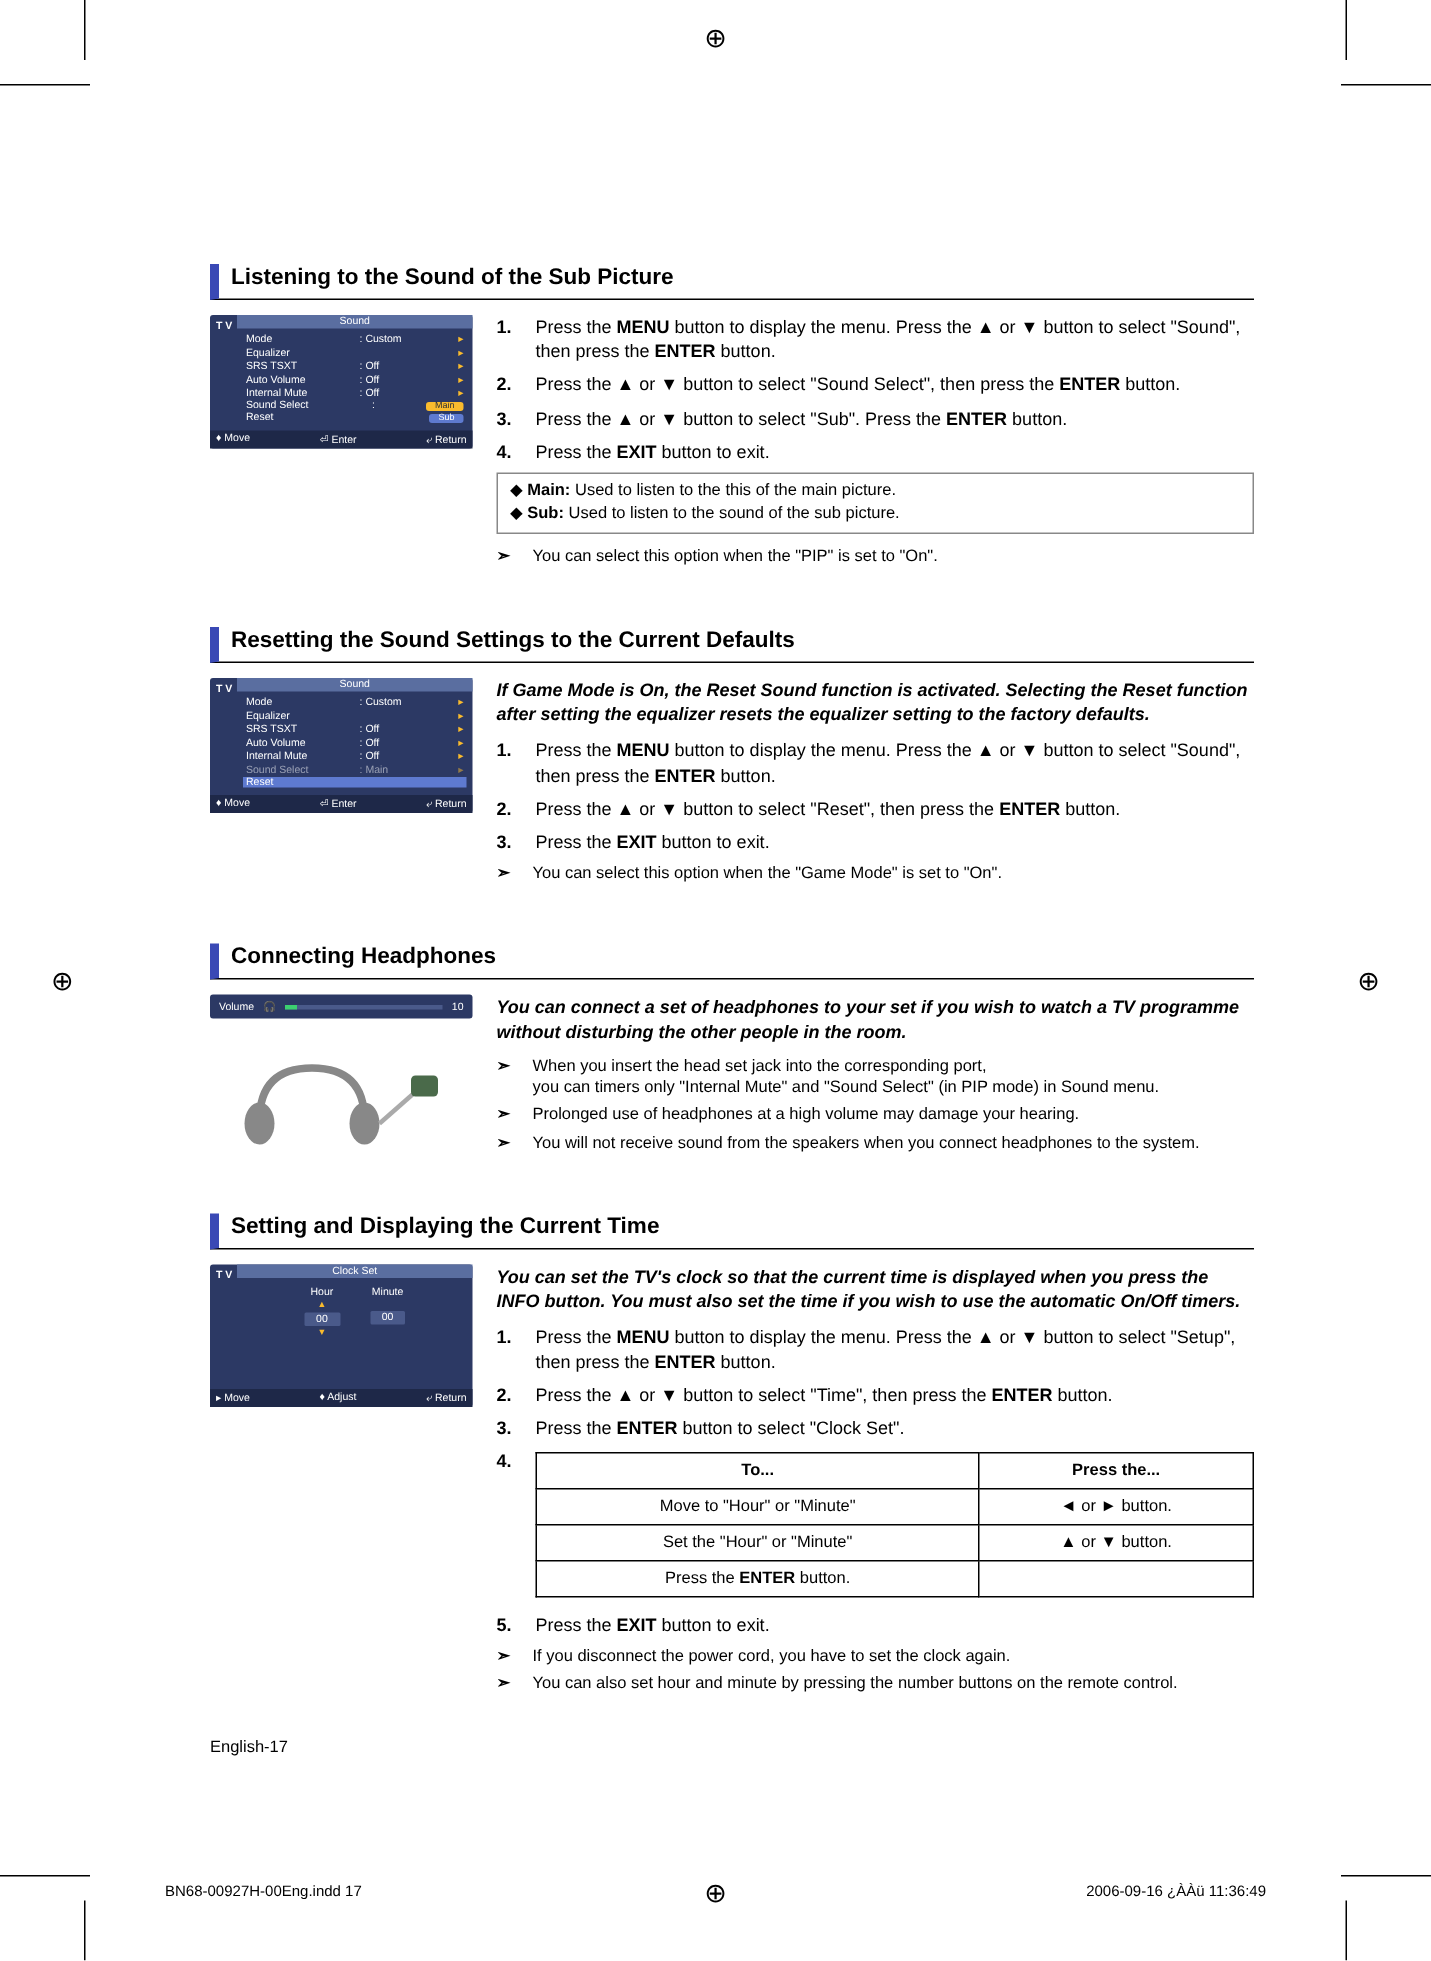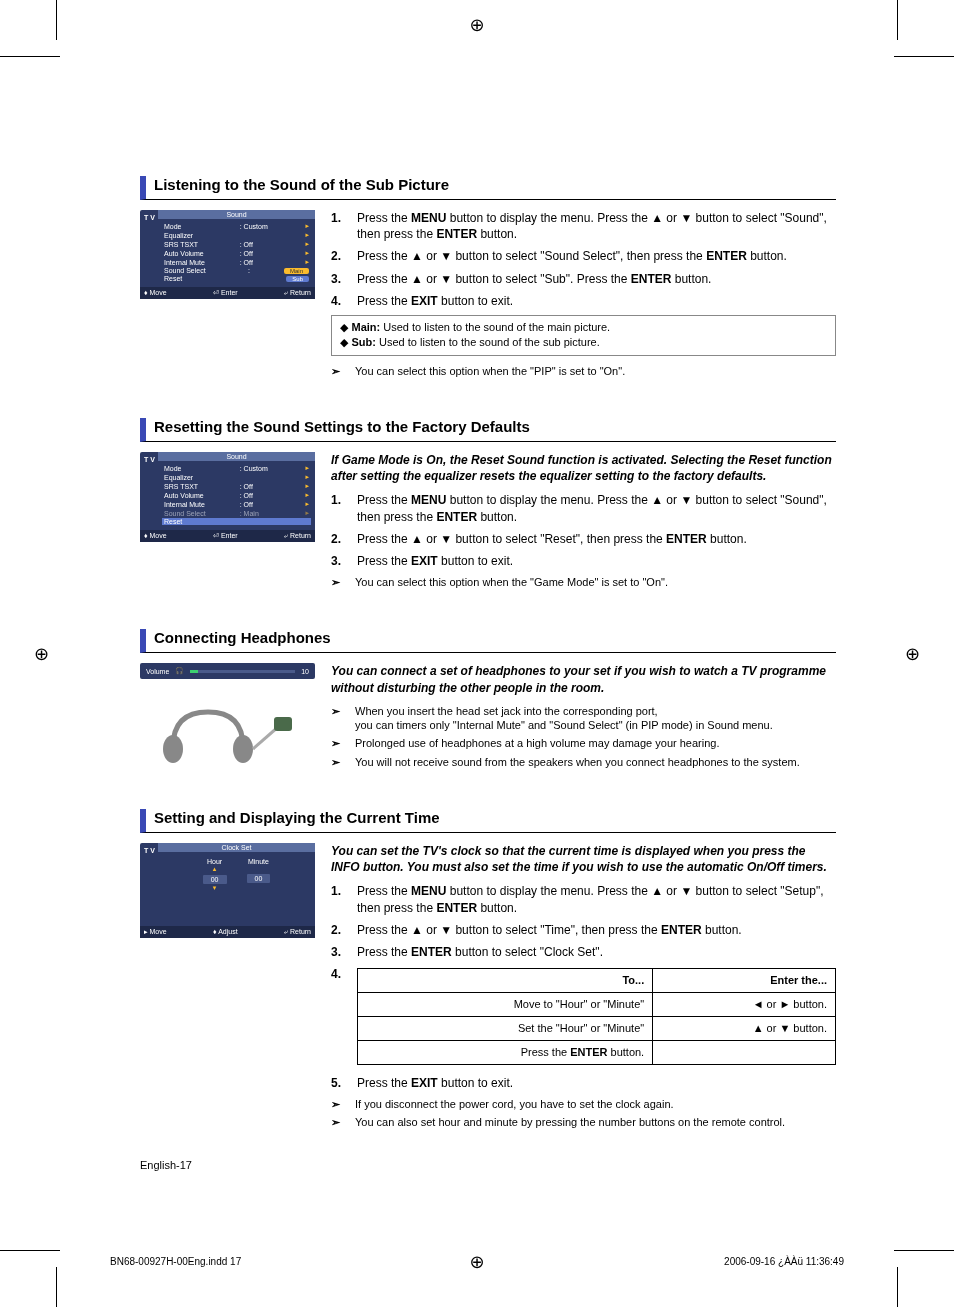--- a/index.html
+++ b/index.html
@@ -57,21 +57,21 @@
   .t-val { width:40px; display:inline-block;}
   .text-col { flex: 1; }
   .intro { font-weight: bold; font-style: italic; margin-bottom: 8px; line-height:1.35;}
   ol.steps { list-style: none; padding:0;}
   ol.steps li { display:flex; gap:8px; margin-bottom:6px; line-height:1.35;}
   ol.steps li .n { font-weight:bold; width:18px; flex-shrink:0;}
   .info-box { border:1px solid #888; padding:4px 8px; margin:4px 0 8px 0; font-size:11px; line-height:1.4;}
   .note { display:flex; gap:8px; margin:4px 0; font-size:11px; line-height:1.3;}
   .note .arr { font-weight:bold; width:16px;}
   table.press { border-collapse: collapse; width: 100%; font-size:11px; margin-top:2px;}
-  table.press th, table.press td { border:1px solid #000; padding:4px 8px; text-align:right;}
+  table.press th, table.press td { border:1px solid #000; padding:4px 8px; text-align:center;}
   table.press th { font-weight:bold;}
   .vol-bar { background:#2c3964; color:#fff; font-size:7px; padding:4px 6px; display:flex; align-items:center; gap:6px; border-radius:2px;}
   .vol-bar .track { flex:1; height:3px; background:#4a5a8a; position:relative;}
   .vol-bar .track::before { content:''; position:absolute; left:0; top:0; bottom:0; width:8%; background:#3cd070;}
   .headphone { margin-top:18px; text-align:center;}
   .footer-line { position:absolute; bottom:40px; left:0; right:0; display:flex; justify-content:space-between; padding:0 110px; font-size:10px;}
   .pg-num { font-size:11px; margin-top:18px;}
   .sub-btn { background:#5e7ad0; color:#fff; padding:0 6px; border-radius:2px; font-size:6px;}
   .main-btn { background:#fabb2d; color:#333; padding:0 6px; border-radius:2px; font-size:6px;}
   .clock-thumb .hm { display:flex; justify-content:center; gap:20px; margin:6px 0 30px 0;}
@@ -162,33 +162,33 @@
         <li>
             <span class="n">3.</span>
             <span><span>Press the ▲ or ▼ button to select "Sub". Press the </span><b>ENTER</b><span> button.</span></span>
           </li>
         <li>
             <span class="n">4.</span>
             <span><span>Press the </span><b>EXIT</b><span> button to exit.</span></span>
           </li>
       </ol>
       <div class="info-box">
-        <div>◆ <b>Main:</b><span> Used to listen to the sound of the main picture.</span></div>
+        <div>◆ <b>Main:</b><span> Used to listen to the this of the main picture.</span></div>
         <div>◆ <b>Sub:</b><span> Used to listen to the sound of the sub picture.</span></div>
       </div>
       <div class="note">
           <span class="arr">➣</span>
           <span>You can select this option when the "PIP" is set to "On".</span>
         </div>
     </div>
   </div>
 </div>
 
 <div class="section">
-  <div class="sec-heading">Resetting the Sound Settings to the Factory Defaults</div>
+  <div class="sec-heading">Resetting the Sound Settings to the Current Defaults</div>
   <div class="sec-body">
     <div class="thumb-col">
       <div class="thumb">
         <div style="display:flex;">
           <div style="width:18px;">
               <div style="font-weight:bold;">T V</div>
             </div>
           <div style="flex:1;">
             <div class="t-title">Sound</div>
             <div class="t-row">
@@ -345,21 +345,21 @@
             <span class="n">3.</span>
             <span><span>Press the </span><b>ENTER</b><span> button to select "Clock Set".</span></span>
           </li>
         <li>
             <span class="n">4.</span>
           <div style="flex:1;">
             <table class="press">
               <tbody>
                   <tr>
                     <th>To...</th>
-                    <th>Enter the...</th>
+                    <th>Press the...</th>
                   </tr>
               <tr>
                     <td>Move to "Hour" or "Minute"</td>
                     <td>◄ or ► button.</td>
                   </tr>
               <tr>
                     <td>Set the "Hour" or "Minute"</td>
                     <td>▲ or ▼ button.</td>
                   </tr>
               <tr>

